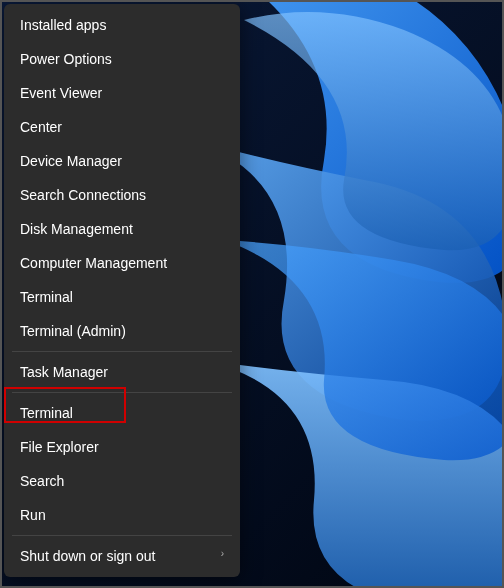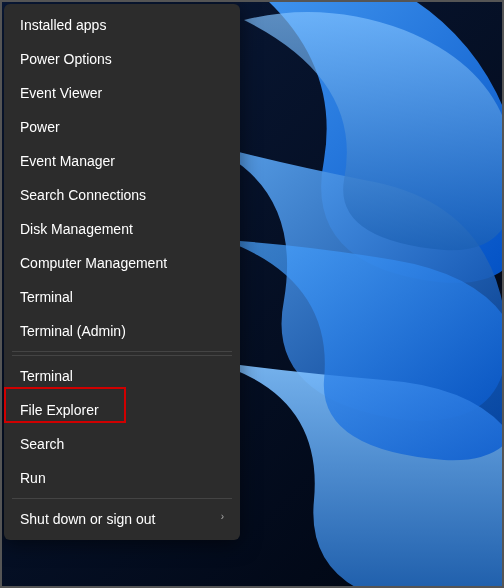--- a/index.html
+++ b/index.html
@@ -109,41 +109,44 @@
 <div class="menu-item">
       <span>Installed apps</span>
     </div>
     <div class="menu-item">
       <span>Power Options</span>
     </div>
     <div class="menu-item">
       <span>Event Viewer</span>
     </div>
     <div class="menu-item">
-      <span>Power</span>
+      <span>Center</span>
     </div>
     <div class="menu-item">
-      <span>Event Manager</span>
+      <span>Device Manager</span>
     </div>
     <div class="menu-item">
       <span>Search Connections</span>
     </div>
     <div class="menu-item">
       <span>Disk Management</span>
     </div>
     <div class="menu-item">
       <span>Computer Management</span>
     </div>
     <div class="menu-item">
       <span>Terminal</span>
     </div>
     <div class="menu-item">
       <span>Terminal (Admin)</span>
     </div>
     <div class="menu-separator"></div>
+    <div class="menu-item">
+      <span>Task Manager</span>
+    </div>
     <div class="menu-separator"></div>
     <div class="menu-item">
       <span>Terminal</span>
     </div>
     <div class="menu-item">
       <span>File Explorer</span>
     </div>
     <div class="menu-item">
       <span>Search</span>
     </div>

